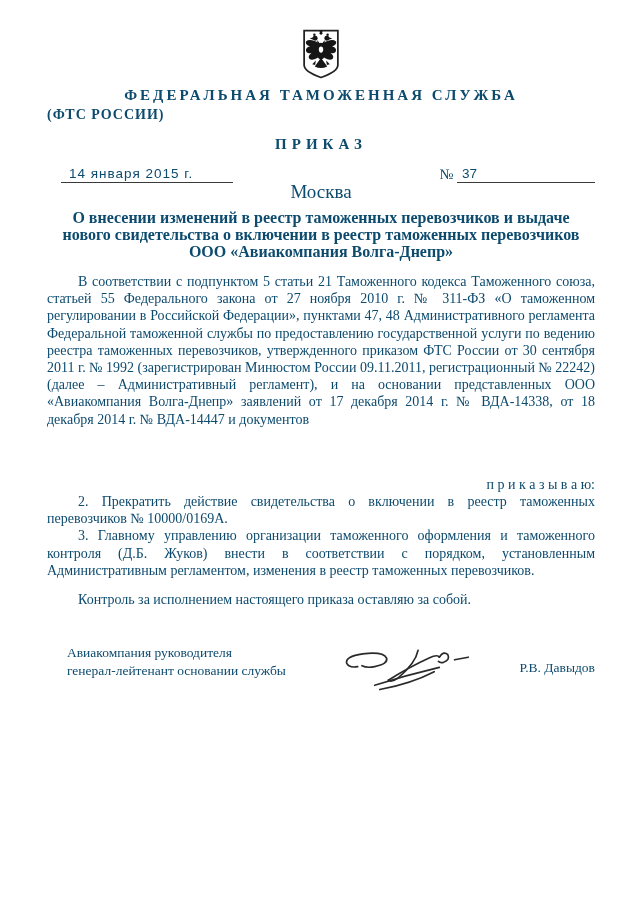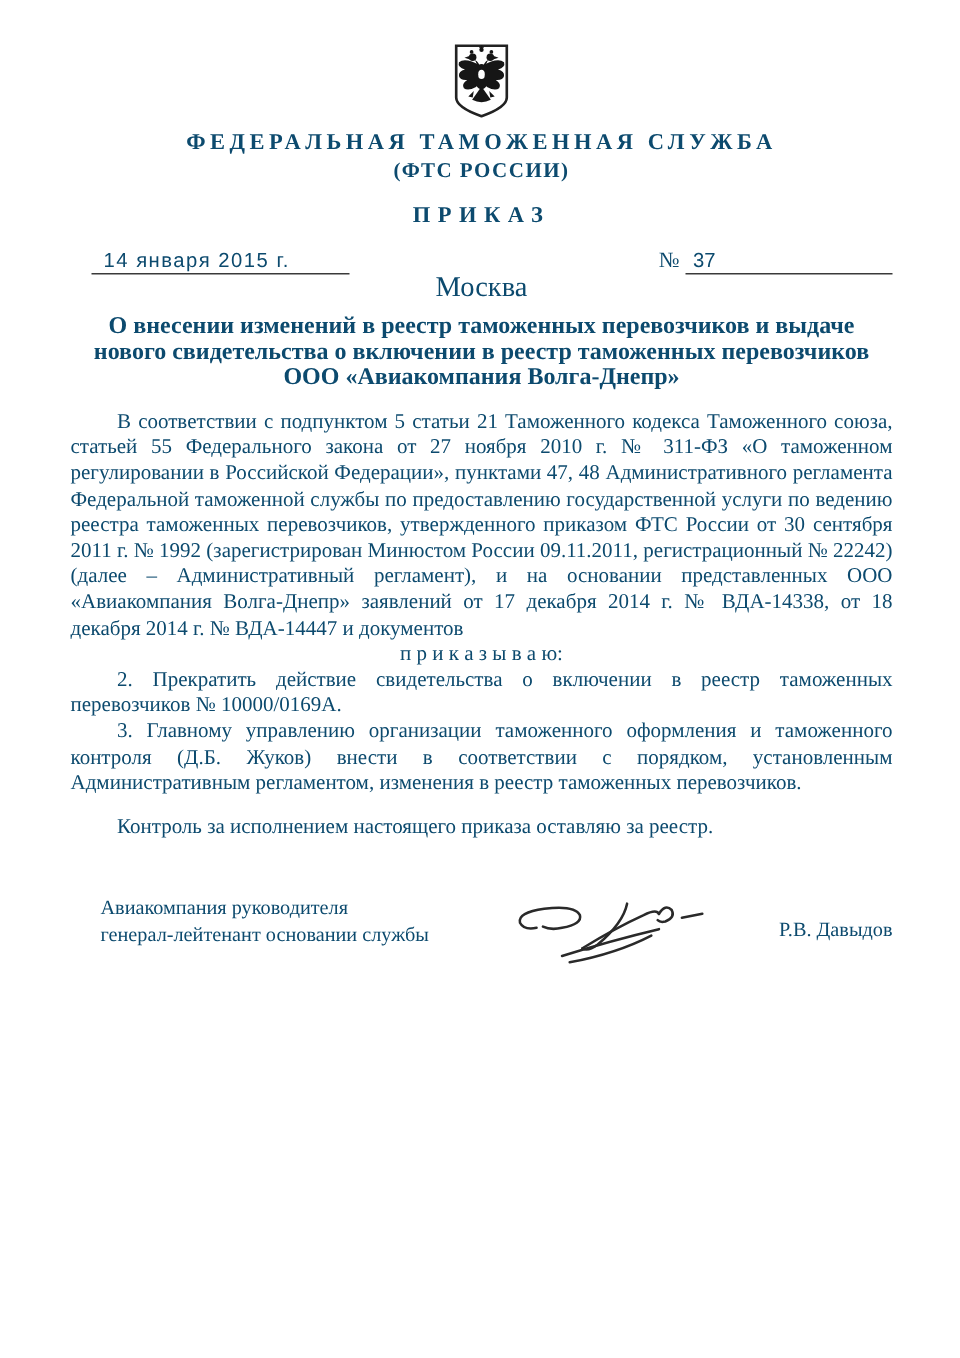--- a/index.html
+++ b/index.html
@@ -18,21 +18,20 @@
     margin-top:6px;
     text-align:center;
     font-weight:bold;
     font-size:15px;
     letter-spacing:3px;
     line-height:18px;
     white-space:nowrap;
   }
   .org-short {
     margin-top:2px;
-    text-align:center;
     font-weight:bold;
     font-size:14px;
     letter-spacing:1px;
     line-height:17px;
   }
   .doc-type {
     margin-top:12px;
     text-align:center;
     font-weight:bold;
     font-size:15px;
@@ -79,21 +78,21 @@
     line-height:17px;
   }
   .para {
     margin:0;
     font-size:14px;
     line-height:17.2px;
     text-align:justify;
     text-indent:31px;
   }
   .preamble { margin-top:13px; }
-  .decree-word { text-indent:0; text-align:center; }
+  .decree-word { text-indent:0; text-align:right;margin-top:48px; }
   .control { margin-top:12px; }
   .sig-block {
     display:flex;
     margin-top:36px;
     align-items:flex-start;
   }
   .sig-left { margin-left:20px; width:272px; font-size:13.5px; line-height:18px; }
   .sig-scribble { width:136px; height:58px; margin-top:-6px; }
   .sig-name { margin-left:auto; padding-top:16px; font-size:13.5px; white-space:nowrap; }
 </style>
@@ -138,21 +137,21 @@
   </div>
 
   <div class="city">Москва</div>
 
   <div class="title">О внесении изменений в реестр таможенных перевозчиков и выдаче нового свидетельства о включении в реестр таможенных перевозчиков ООО «Авиакомпания Волга-Днепр»</div>
 
   <p class="para preamble">В соответствии с подпунктом 5 статьи 21 Таможенного кодекса Таможенного союза, статьей 55 Федерального закона от 27 ноября 2010 г. № 311-ФЗ «О таможенном регулировании в Российской Федерации», пунктами 47, 48 Административного регламента Федеральной таможенной службы по предоставлению государственной услуги по ведению реестра таможенных перевозчиков, утвержденного приказом ФТС России от 30 сентября 2011 г. № 1992 (зарегистрирован Минюстом России 09.11.2011, регистрационный № 22242) (далее – Административный регламент), и на основании представленных ООО «Авиакомпания Волга-Днепр» заявлений от 17 декабря 2014 г. № ВДА-14338, от 18 декабря 2014 г. № ВДА-14447 и документов</p>
   <p class="para decree-word">п р и к а з ы в а ю:</p>
   <p class="para">2. Прекратить действие свидетельства о включении в реестр таможенных перевозчиков № 10000/0169А.</p>
   <p class="para">3. Главному управлению организации таможенного оформления и таможенного контроля (Д.Б. Жуков) внести в соответствии с порядком, установленным Административным регламентом, изменения в реестр таможенных перевозчиков.</p>
-  <p class="para control">Контроль за исполнением настоящего приказа оставляю за реестр.</p>
+  <p class="para control">Контроль за исполнением настоящего приказа оставляю за собой.</p>
 
   <div class="sig-block">
     <div class="sig-left">
       <div>Авиакомпания руководителя</div>
       <div>генерал-лейтенант основании службы</div>
     </div>
     <svg class="sig-scribble" viewBox="0 0 160 65" xmlns="http://www.w3.org/2000/svg">
       <g fill="none" stroke="#2a2a2a" stroke-width="2" stroke-linecap="round">
         <path d="M22 32 Q12 34 9 28 Q7 20 28 17 Q52 14 56 22 Q58 29 42 32 Q33 34 27 31"></path>
         <path d="M93 13 Q90 28 70 45 Q62 51 58 48"></path>

